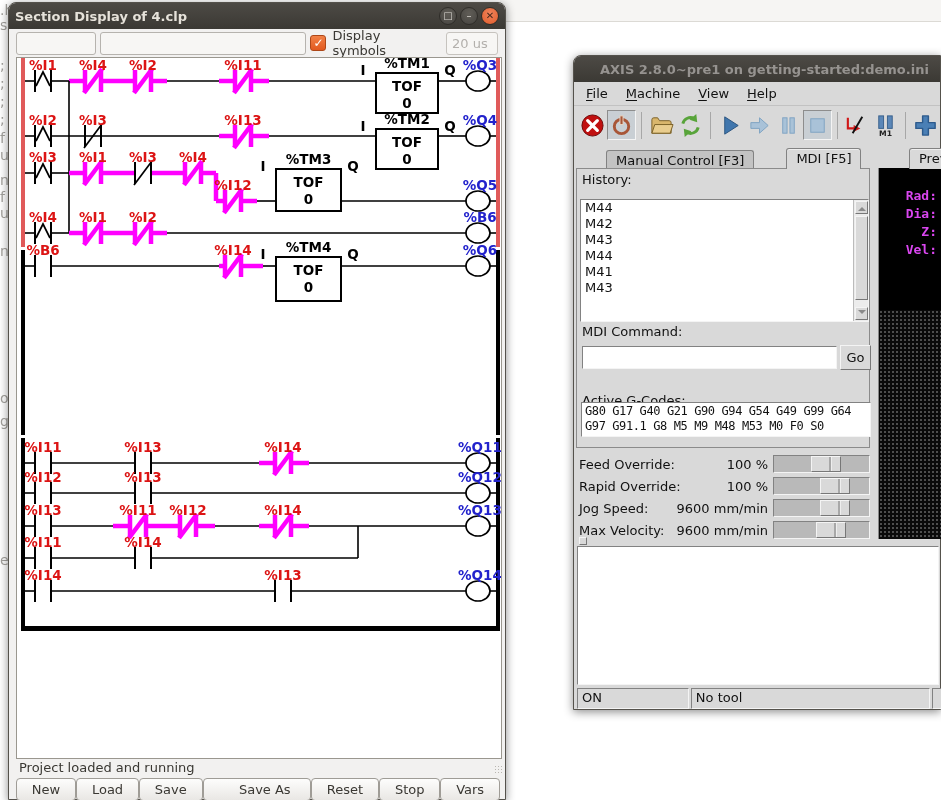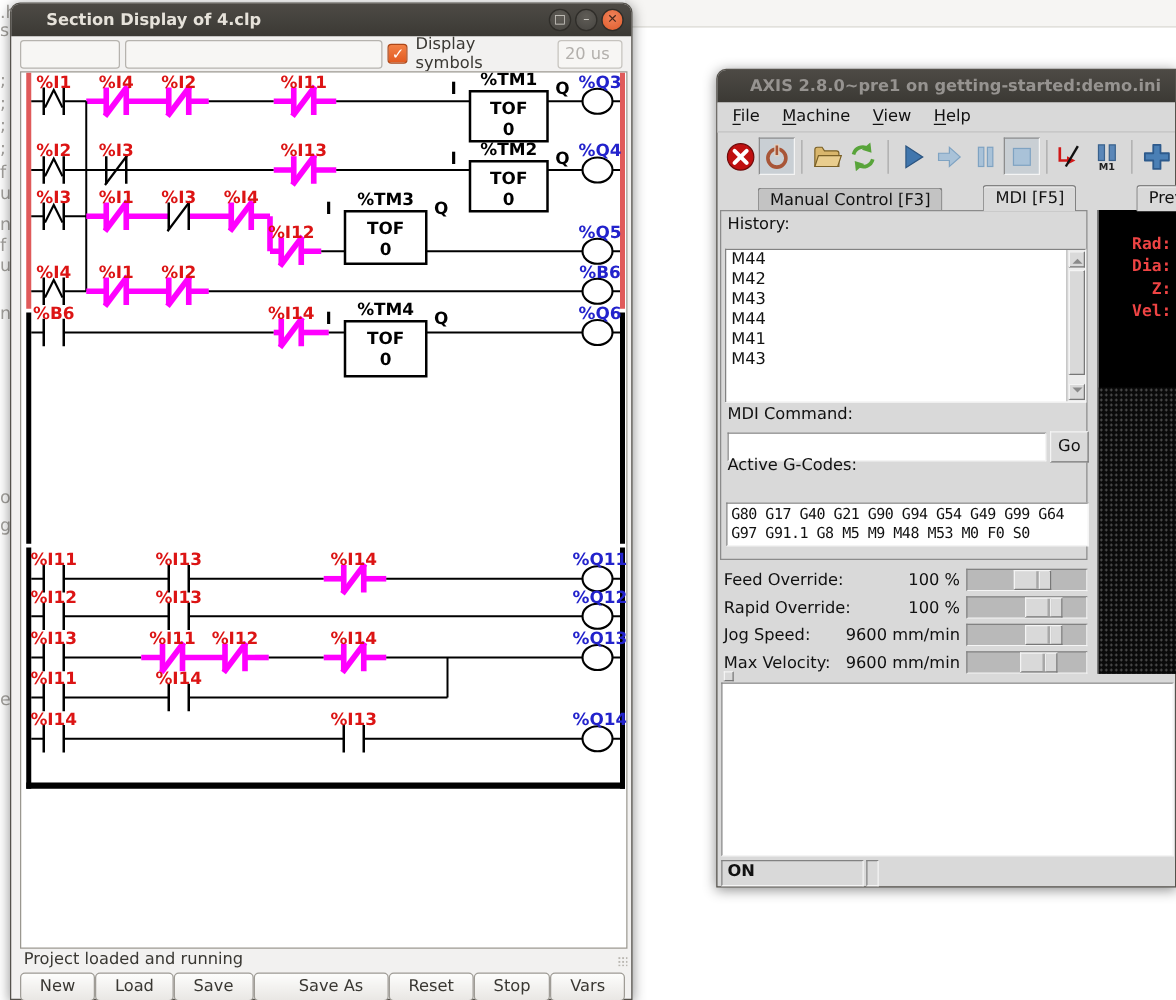--- a/index.html
+++ b/index.html
@@ -10,21 +10,21 @@
   
   .bg-frag { position:absolute; left:0; color:#a3a19d; font-size:14px; white-space:pre; }
   #bg-topband { position:absolute; left:500px; top:0; width:441px; height:22px;
     background:#f6f5f3; border-bottom:1px solid #dcdad5; }
 
   
   .uwin { position:absolute; background:#f2f1f0; border:1px solid #55524c;
     border-radius:8px 8px 0 0; box-shadow:0 2px 10px rgba(0,0,0,.45); }
   .utitle { height:26px; background:linear-gradient(#4d4a45,#3b3934);
     border-radius:7px 7px 0 0; display:flex; align-items:center; padding:0 6px; }
-  .utitle .ttext { font-weight:bold; font-size:13px; color:#e6e2da; margin-left:22px; }
+  .utitle .ttext { font-weight:bold; font-size:13px; color:#e6e2da; }
   .utitle.inactive .ttext { color:#969390; margin-left:20px; white-space:nowrap; overflow:hidden; }
   .wbtns { margin-left:auto; display:flex; gap:3px; }
   .wbtn { width:18px; height:18px; border-radius:50%; border:1px solid #2f2d29;
     background:radial-gradient(circle at 50% 35%,#605d57,#464440);
     color:#d8d5cf; font-size:10px; line-height:16px; text-align:center; }
   .wbtn.close { background:radial-gradient(circle at 50% 35%,#f0835b,#e05c2b); color:#46261a; font-weight:bold; }
 
   
   #clp { left:8px; top:2px; width:498px; height:798px; }
   #clp-toolbar { height:28px; display:flex; align-items:center; padding:0 7px; gap:4px; }
@@ -114,21 +114,21 @@
     border:1px solid; border-color:#828282 #f4f4f4 #f4f4f4 #828282; background:#d9d9d9; white-space:nowrap; overflow:hidden; }
 
   #pv-sash { position:absolute; left:297px; top:112px; width:7px; height:371px; background:#d9d9d9; }
   #pv-tabrow { position:absolute; left:305px; top:92px; display:flex; align-items:flex-end; height:21px; }
   #pv-canvas { position:absolute; left:304px; top:112px; width:64px; height:371px; background:#000;
     border-left:1px solid #888; z-index:2; }
   #pv-stipple { position:absolute; left:0; top:142px; width:100%; height:229px;
     background-color:#0a0a0a;
     background-image:radial-gradient(#4e4e4e 0.9px,transparent 1px); background-size:4px 4px; }
   .dro-line { position:absolute; right:5px; width:60px; text-align:right;
-    font:bold 13px "DejaVu Sans Mono","Liberation Mono",monospace; color:#ef4444; }
+    font:bold 13px "DejaVu Sans Mono","Liberation Mono",monospace; color:#d946ef; }
 </style>
 </head>
 <body>
 
 <div id="screen">
   <div id="bg-topband"></div>
   <div id="bg-fragments">
       <div class="bg-frag" style="top: 2px;">.ha</div>
       <div class="bg-frag" style="top: 17px;">su</div>
       <div class="bg-frag" style="top: 57px;">;</div>
@@ -512,21 +512,21 @@
           </div>
         <div id="hist-scroll">
           <div id="sb-up" class="sb-arrow"></div>
           <div id="sb-thumb"></div>
           <div id="sb-down" class="sb-arrow"></div>
         </div>
       </div>
       <span class="tk-label" style="left:5px;top:155px;">MDI Command:</span>
       <input id="mdi-entry" class="tk-sunken" value="" style="">
       <button id="go-btn" class="tk-raised">Go</button>
-      <span class="tk-label" style="left:5px;top:196px;">Active G-Codes:</span>
+      <span class="tk-label" style="left:5px;top:224px;">Active G-Codes:</span>
       <div id="gcodes-box" class="tk-sunken">
         <div class="gcode-line">G80 G17 G40 G21 G90 G94 G54 G49 G99 G64</div>
         <div class="gcode-line">G97 G91.1 G8 M5 M9 M48 M53 M0 F0 S0</div>
       </div>
     </div>
 
     <div id="override-rows">
         <div class="ovr-row" style="top: 399px;">
           <div class="ovr-label">Feed Override:</div>
           <div class="ovr-value">100 %</div>
@@ -552,21 +552,22 @@
           <div class="ovr-label">Max Velocity:</div>
           <div class="ovr-value">9600 mm/min</div>
           <div class="ovr-slider">
             <div class="ovr-handle" style="left: 42px;"></div>
           </div>
         </div>
       </div>
     <div id="sash-grip"></div>
     <div id="axis-textarea" class="tk-sunken"></div>
     <div id="axis-statusbar">
-        <div class="status-cell" style="width: 114px; font-weight: bold;">ON</div>
+        <div class="status-cell" style="width: 114px;">ON</div>
+        <div class="status-cell" style="width: 244px;">No tool</div>
         <div class="status-cell" style="width: 6px;"></div>
       </div>
 
     <div id="pv-sash"></div>
     <div id="pv-tabrow">
       <div class="tab active">Preview</div>
     </div>
     <div id="pv-canvas">
       <div id="dro-lines">
           <div class="dro-line" style="top: 20px;">Rad:</div>

